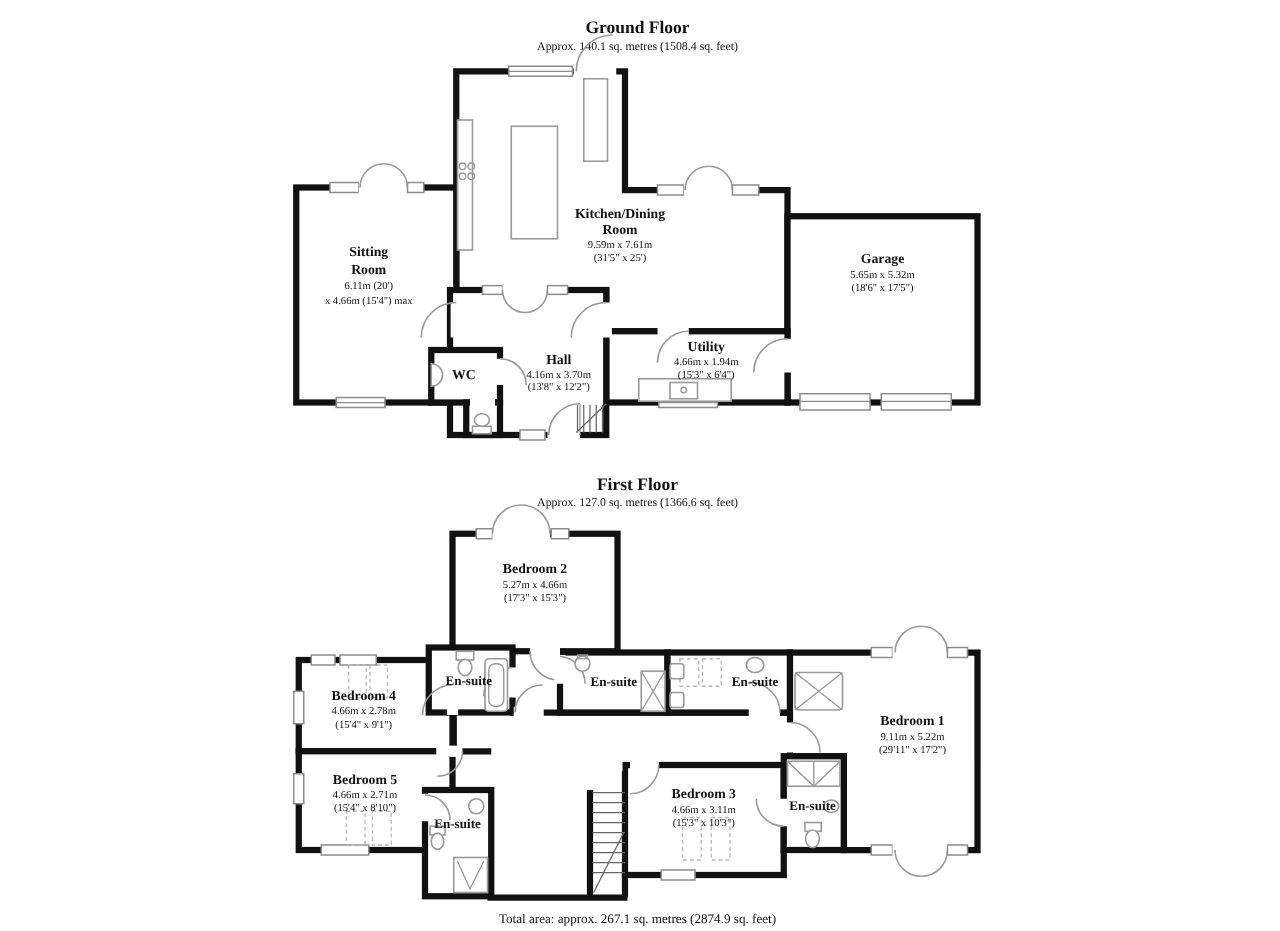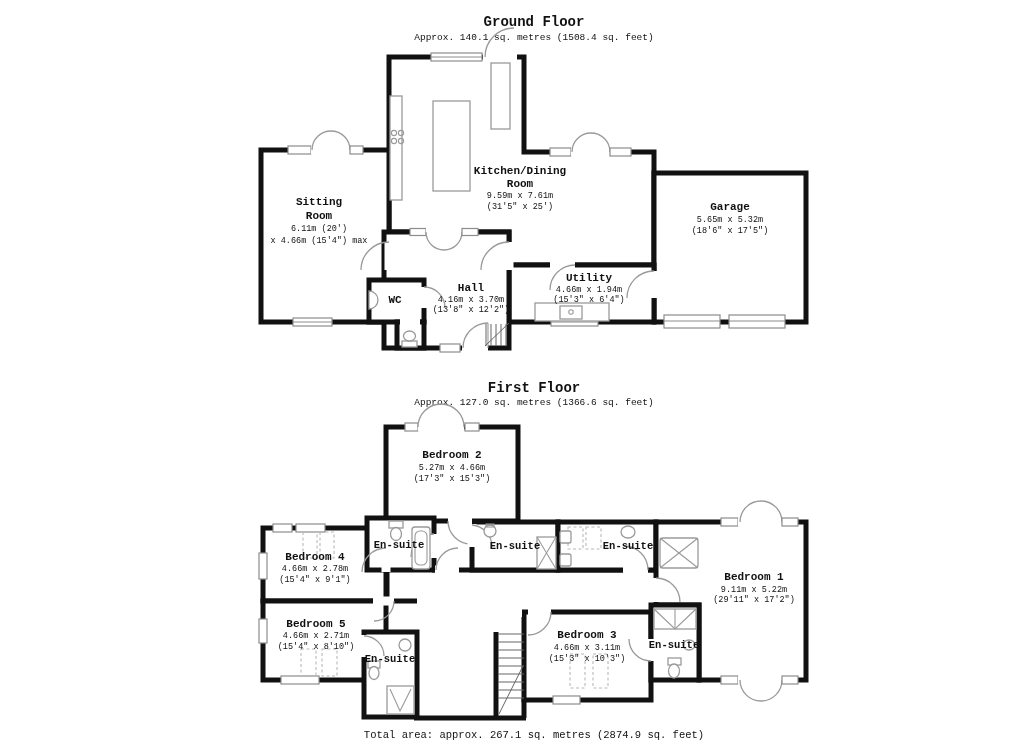--- a/index.html
+++ b/index.html
@@ -1,17 +1,17 @@
 <!DOCTYPE html>
 <html><head>
 <meta charset="utf-8">
 <style>
   html,body{margin:0;padding:0;background:#ffffff;}
   #stage{position:relative;width:820px;height:745px;background:#fff;overflow:hidden;
-         font-family:Liberation Mono, monospace;margin-left:24px;}
+         font-family:Liberation Serif, serif;}
   svg{position:absolute;left:0;top:0;}
   .room{fill:#ffffff;stroke:#111111;stroke-width:5;stroke-linejoin:miter;}
   .under{fill:#ffffff;stroke:none;}
   .wall{stroke:#111111;stroke-width:5;fill:none;}
   .punch{fill:#ffffff;stroke:none;}
   .arc{fill:none;stroke:#9a9a9a;stroke-width:1.3;}
   .win{fill:#ffffff;stroke:#8c8c8c;stroke-width:1.2;}
   .winline{stroke:#8c8c8c;stroke-width:1;fill:none;}
   .fx{fill:#ffffff;stroke:#9a9a9a;stroke-width:1.3;}
   .fxl{fill:none;stroke:#9a9a9a;stroke-width:1.1;}

